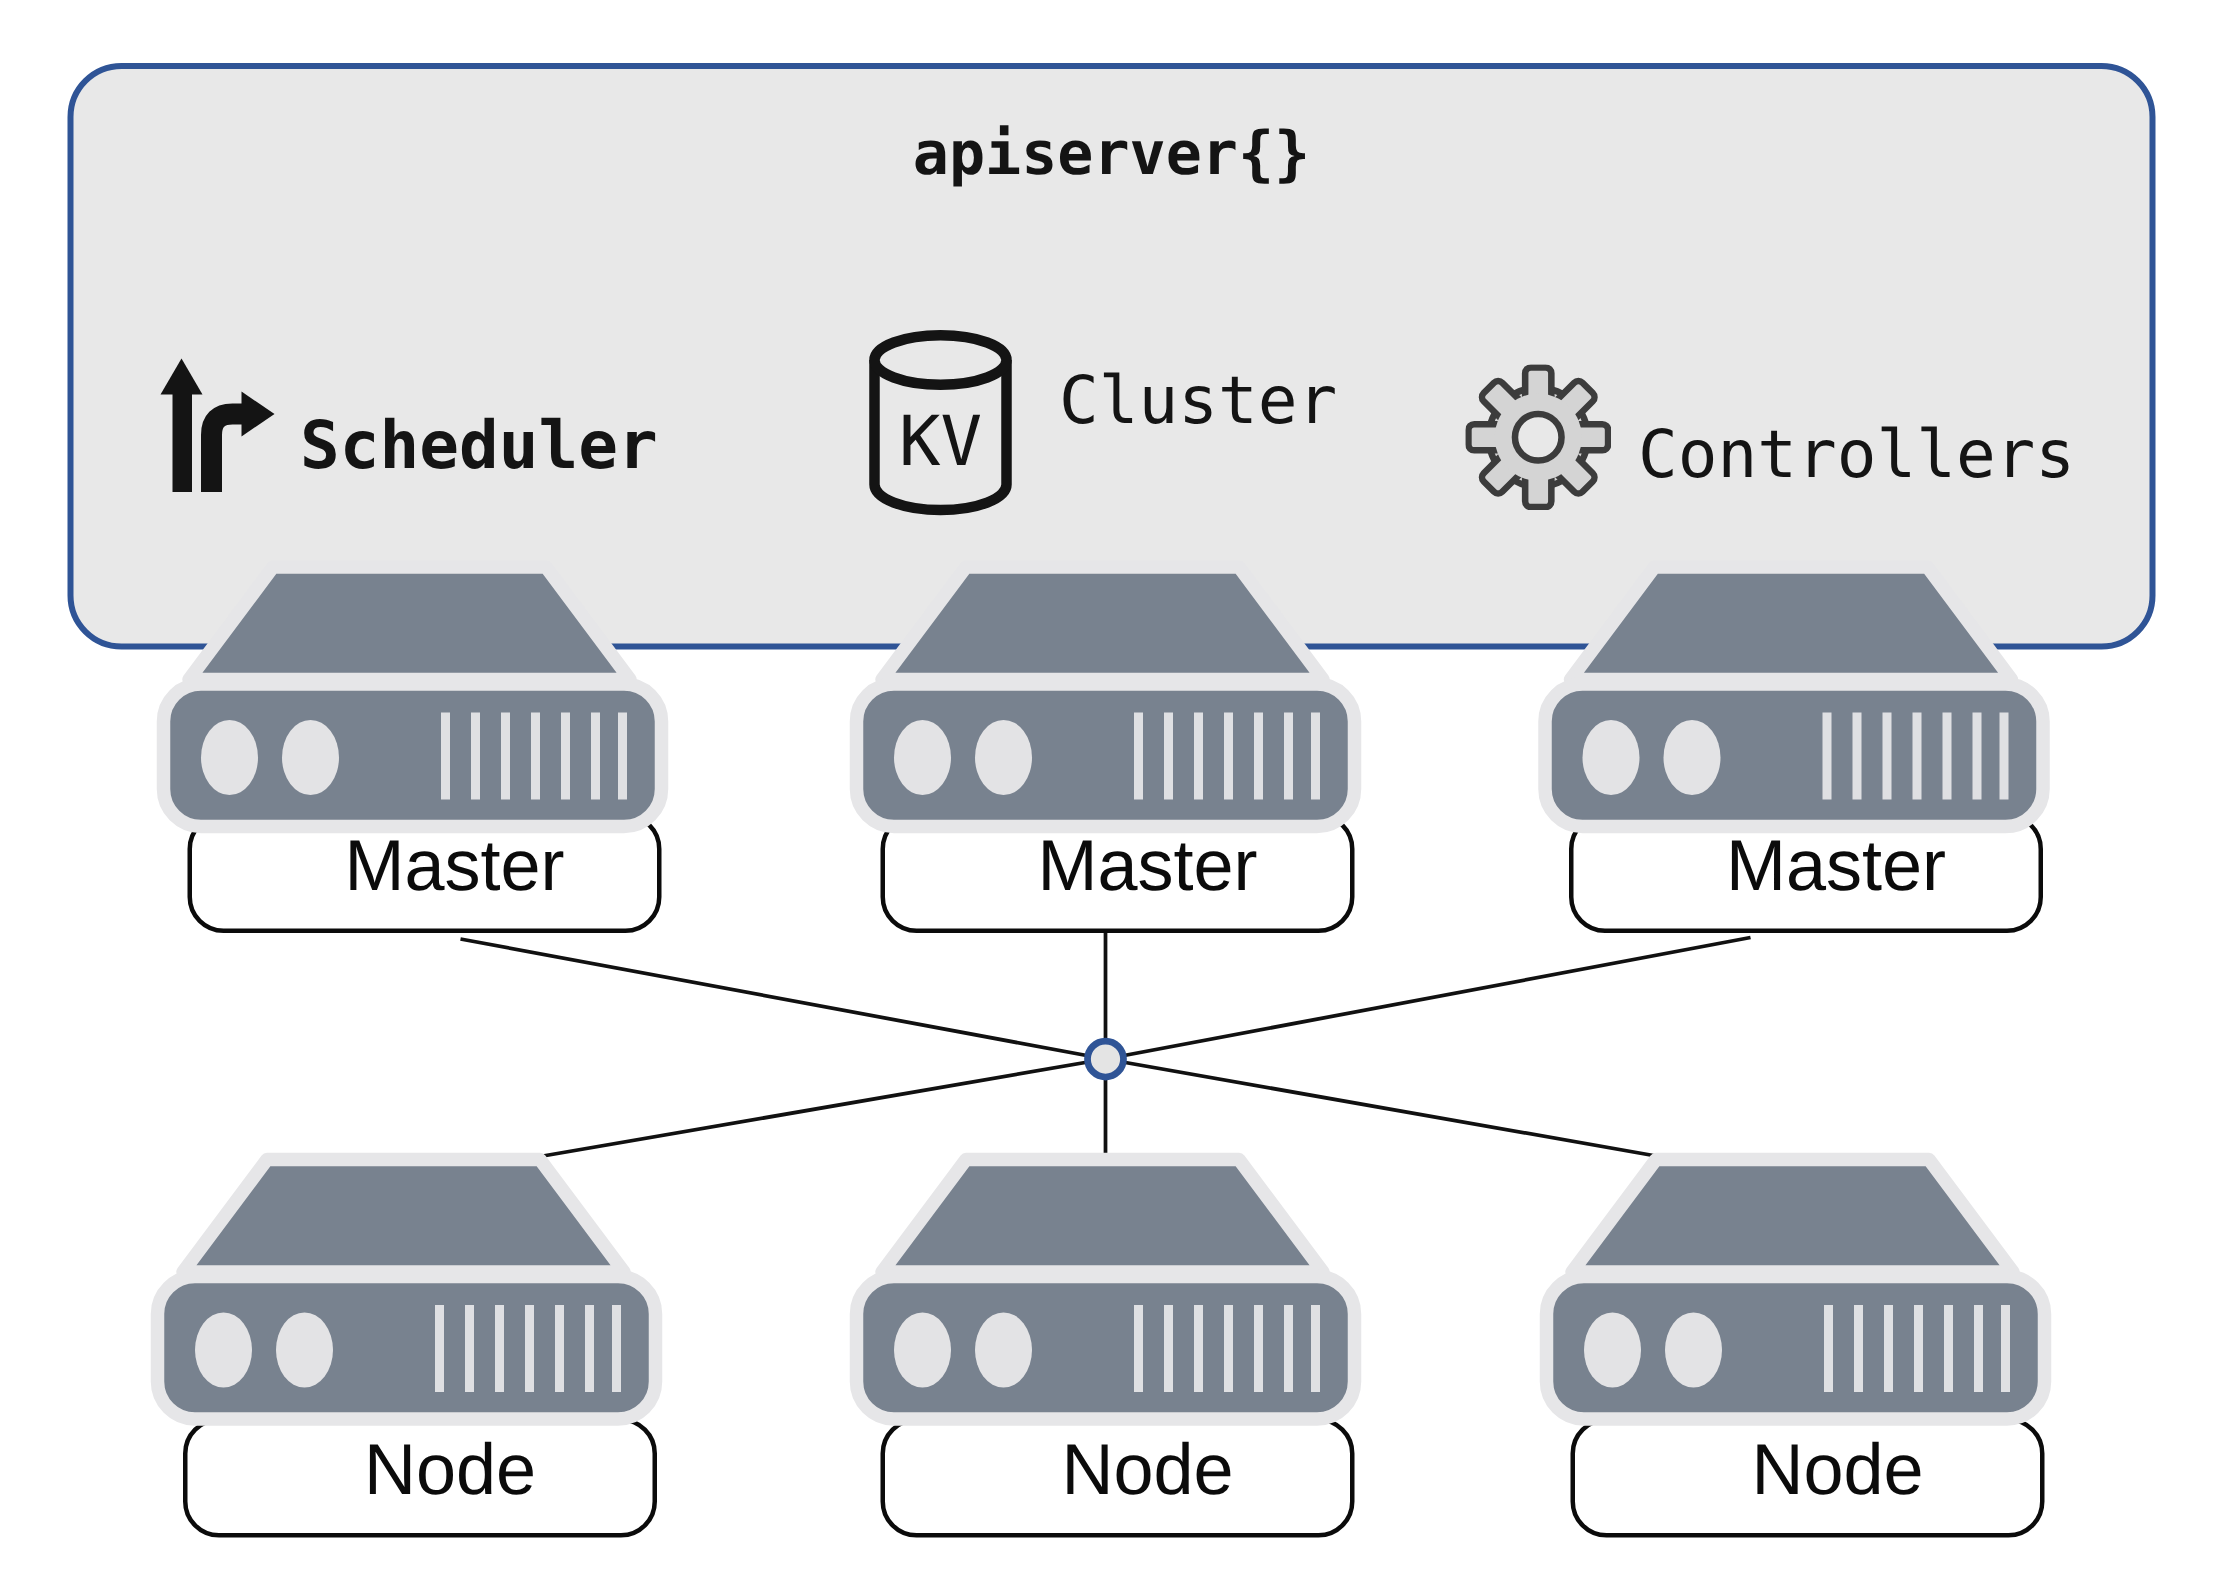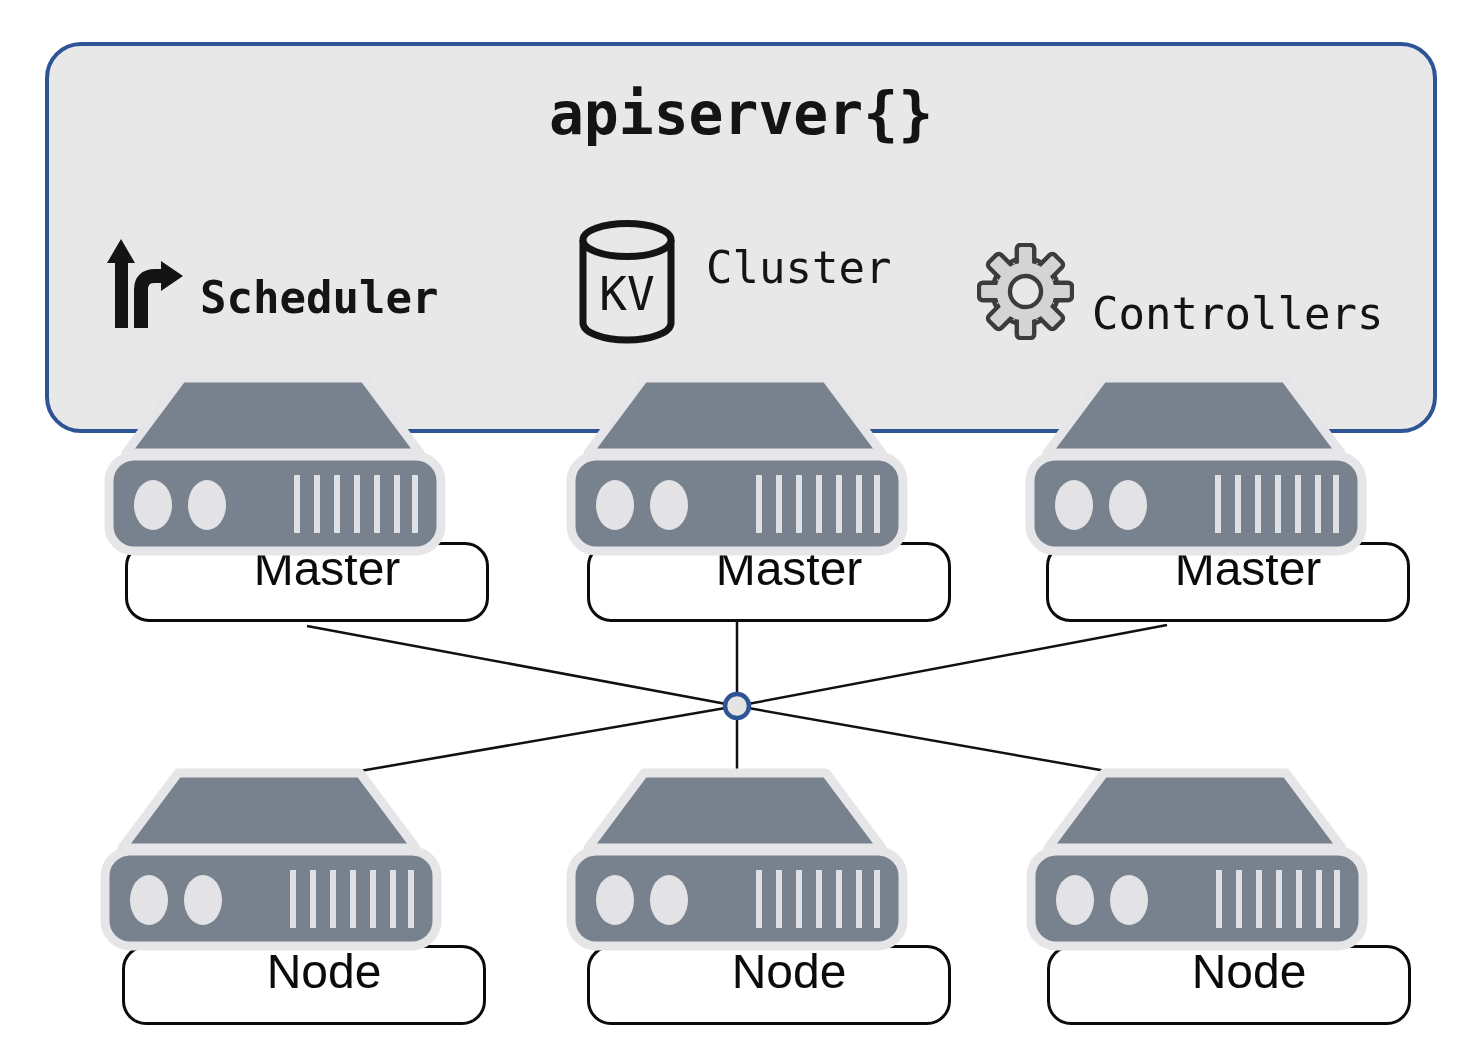--- a/index.html
+++ b/index.html
@@ -4,38 +4,38 @@
 <style>
   html,body{margin:0;padding:0;background:#ffffff;}
   #canvas{position:relative;width:1475px;height:1058px;background:#ffffff;overflow:hidden;
           font-family:"DejaVu Sans Mono", monospace;color:#141414;}
 
   
   #apiserver-box{position:absolute;left:45px;top:42px;width:1392px;height:391px;
     box-sizing:border-box;background:#e8e8e8;border:4px solid #2f5496;border-radius:36px;z-index:1;}
 
   #title{position:absolute;left:45px;top:80px;width:1392px;text-align:center;
-    font-size:58px;font-weight:bold;z-index:2;}
+    font-size:40px;font-weight:bold;z-index:2;}
 
   .comp-label{position:absolute;font-size:44px;z-index:2;white-space:nowrap;}
   #scheduler-label{left:200px;top:272px;font-weight:bold;}
   #cluster-label{left:706px;top:240px;line-height:55px;}
-  #controllers-label{left:1092px;top:288px;}
+  #controllers-label{left:1092px;top:278px;}
 
   .icon{position:absolute;z-index:2;}
   #scheduler-icon{left:106px;top:238px;}
   #kv-icon{left:575px;top:219px;}
   #gear-icon{left:977px;top:243px;}
 
   #connections{position:absolute;left:0;top:0;z-index:2;pointer-events:none;}
 
   
-  .bracket{position:absolute;width:364px;height:80px;box-sizing:border-box;
+  .bracket{position:absolute;width:316px;height:80px;box-sizing:border-box;
     border:3.5px solid #0b0b0b;border-radius:24px;background:#ffffff;z-index:3;
-    display:flex;justify-content:center;align-items:flex-start;padding-bottom:8px;padding-left:40px;}
+    display:flex;justify-content:center;align-items:center;padding-bottom:8px;padding-left:40px;}
   .bracket span{font-family:"Liberation Sans", sans-serif;font-size:48px;line-height:1;color:#0b0b0b;}
 
   .server{position:absolute;width:346px;height:186px;z-index:4;}
 
   .m1{left:125px;top:542px;} .m2{left:587px;top:542px;} .m3{left:1046px;top:542px;}
   .n1{left:122px;top:945px;} .n2{left:587px;top:945px;} .n3{left:1047px;top:945px;}
 
   .sm1{left:102px;top:372px;} .sm2{left:564px;top:372px;} .sm3{left:1023px;top:372px;}
   .sn1{left:98px;top:767px;}  .sn2{left:564px;top:767px;} .sn3{left:1024px;top:767px;}
 </style>

